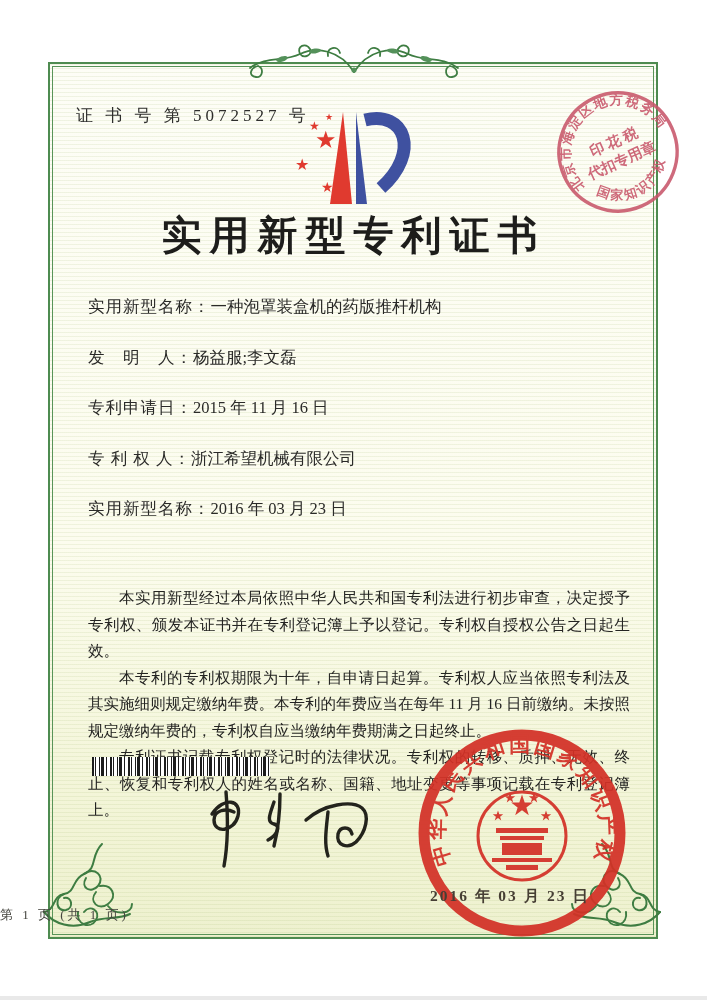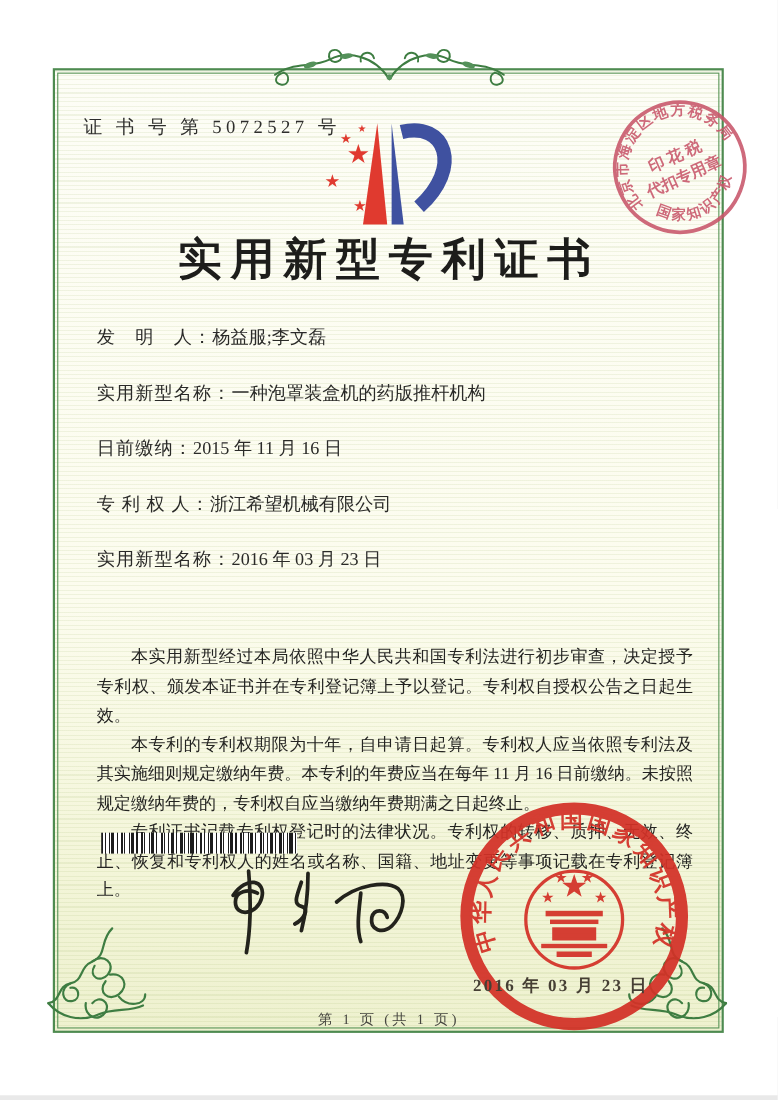--- a/index.html
+++ b/index.html
@@ -45,22 +45,22 @@
   }
   .signer{position:absolute;left:97px;top:806px;font-size:17.5px;letter-spacing:2px;line-height:31px;}
   .signature{position:absolute;left:190px;top:786px;}
   .seal{position:absolute;left:413px;top:724px;opacity:0.93;}
   .seal-date{
     position:absolute;left:430px;top:886px;font-size:15.5px;font-weight:bold;
     letter-spacing:2px;color:#463f34;z-index:6;
   }
   .stamp-tax{position:absolute;left:538px;top:72px;opacity:0.88;}
   .footer{
-    position:absolute;left:0;top:906px;width:707px;text-align:center;
-    font-size:13px;letter-spacing:3px;color:#45453f;margin-top:12px;
+    position:absolute;left:0;top:906px;width:707px;
+    font-size:13px;letter-spacing:3px;color:#45453f;
   }
   .orn-bl{position:absolute;left:38px;top:842px;}
   .orn-br{position:absolute;left:566px;top:842px;transform:scaleX(-1);}
   .garland{position:absolute;left:240px;top:42px;}
   svg{display:block;}
 </style>
 </head>
 <body>
 
 <div class="page">
@@ -121,23 +121,23 @@
       <text x="14" y="62" font-size="16">★</text>
       <text x="28" y="22" font-size="12">★</text>
       <text x="44" y="12" font-size="9">★</text>
       <text x="40" y="84" font-size="14">★</text>
     </g>
   </svg>
 
   <div class="title">实用新型专利证书</div>
 
   <div class="fields">
+    <div class="field"><span class="lab">实用新型名称：</span><span>一种泡罩装盒机的药版推杆机构</span></div>
     <div class="field"><span class="lab">发　明　人：</span><span>杨益服;李文磊</span></div>
-    <div class="field"><span class="lab">实用新型名称：</span><span>一种泡罩装盒机的药版推杆机构</span></div>
-    <div class="field"><span class="lab">日前缴纳：</span><span>2015 年 11 月 16 日</span></div>
+    <div class="field"><span class="lab">专利申请日：</span><span>2015 年 11 月 16 日</span></div>
     <div class="field"><span class="lab">专 利 权 人：</span><span>浙江希望机械有限公司</span></div>
     <div class="field"><span class="lab">实用新型名称：</span><span>2016 年 03 月 23 日</span></div>
   </div>
 
   <div class="paras">
     <p>本实用新型经过本局依照中华人民共和国专利法进行初步审查，决定授予专利权、颁发本证书并在专利登记簿上予以登记。专利权自授权公告之日起生效。</p>
     <p>本专利的专利权期限为十年，自申请日起算。专利权人应当依照专利法及其实施细则规定缴纳年费。本专利的年费应当在每年 11 月 16 日前缴纳。未按照规定缴纳年费的，专利权自应当缴纳年费期满之日起终止。</p>
     <p>专利证书记载专利权登记时的法律状况。专利权的转移、质押、无效、终止、恢复和专利权人的姓名或名称、国籍、地址变更等事项记载在专利登记簿上。</p>
   </div>
 

